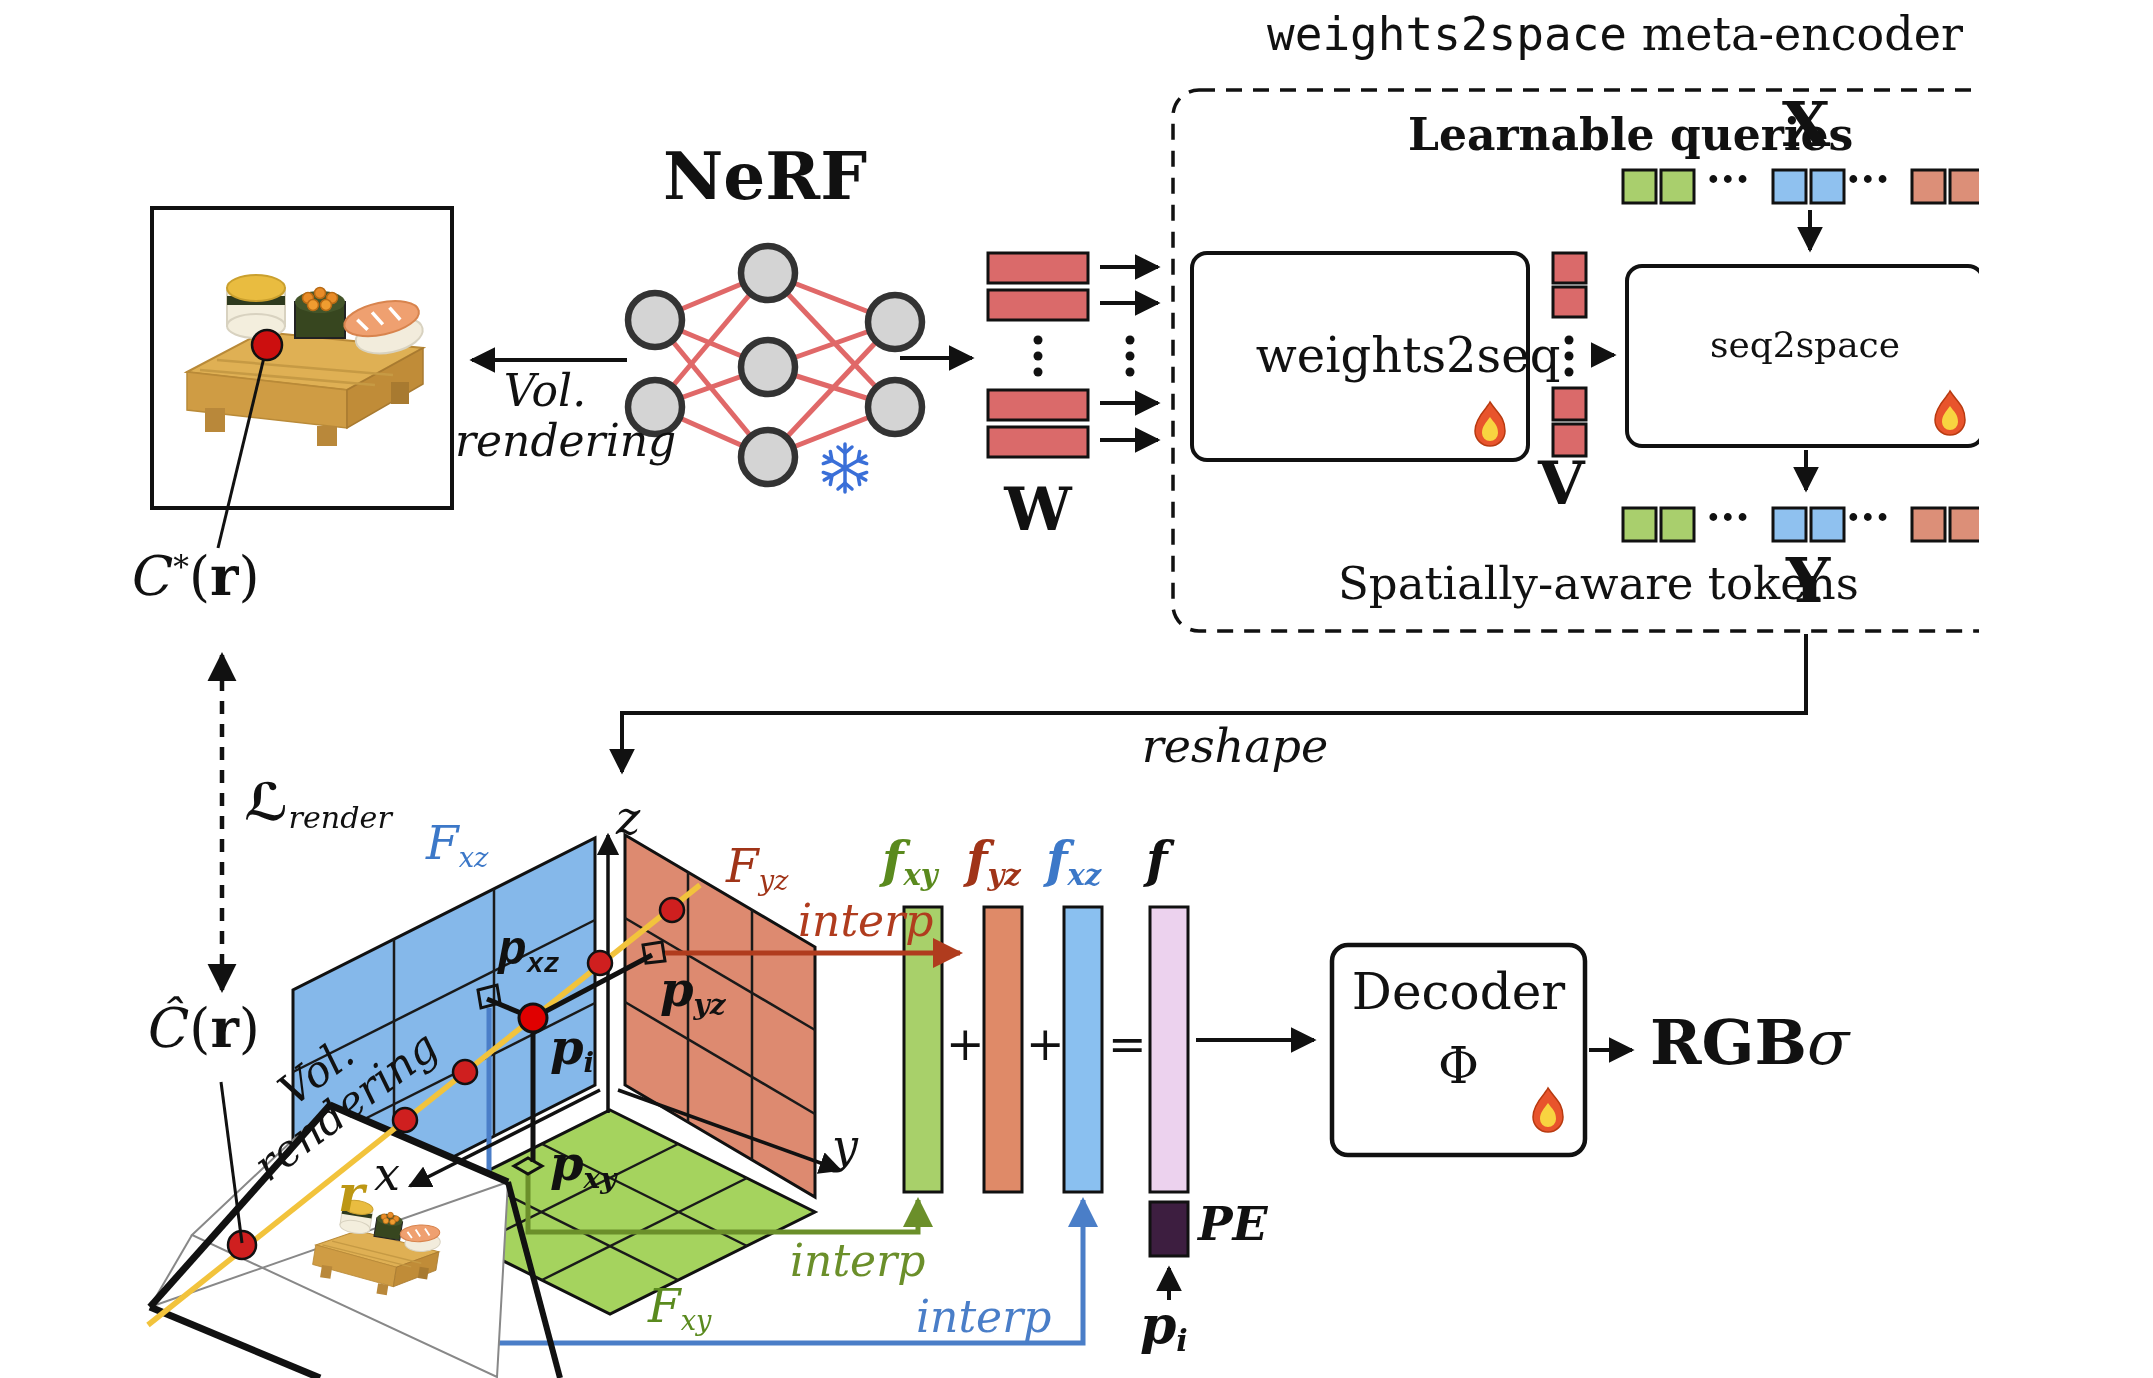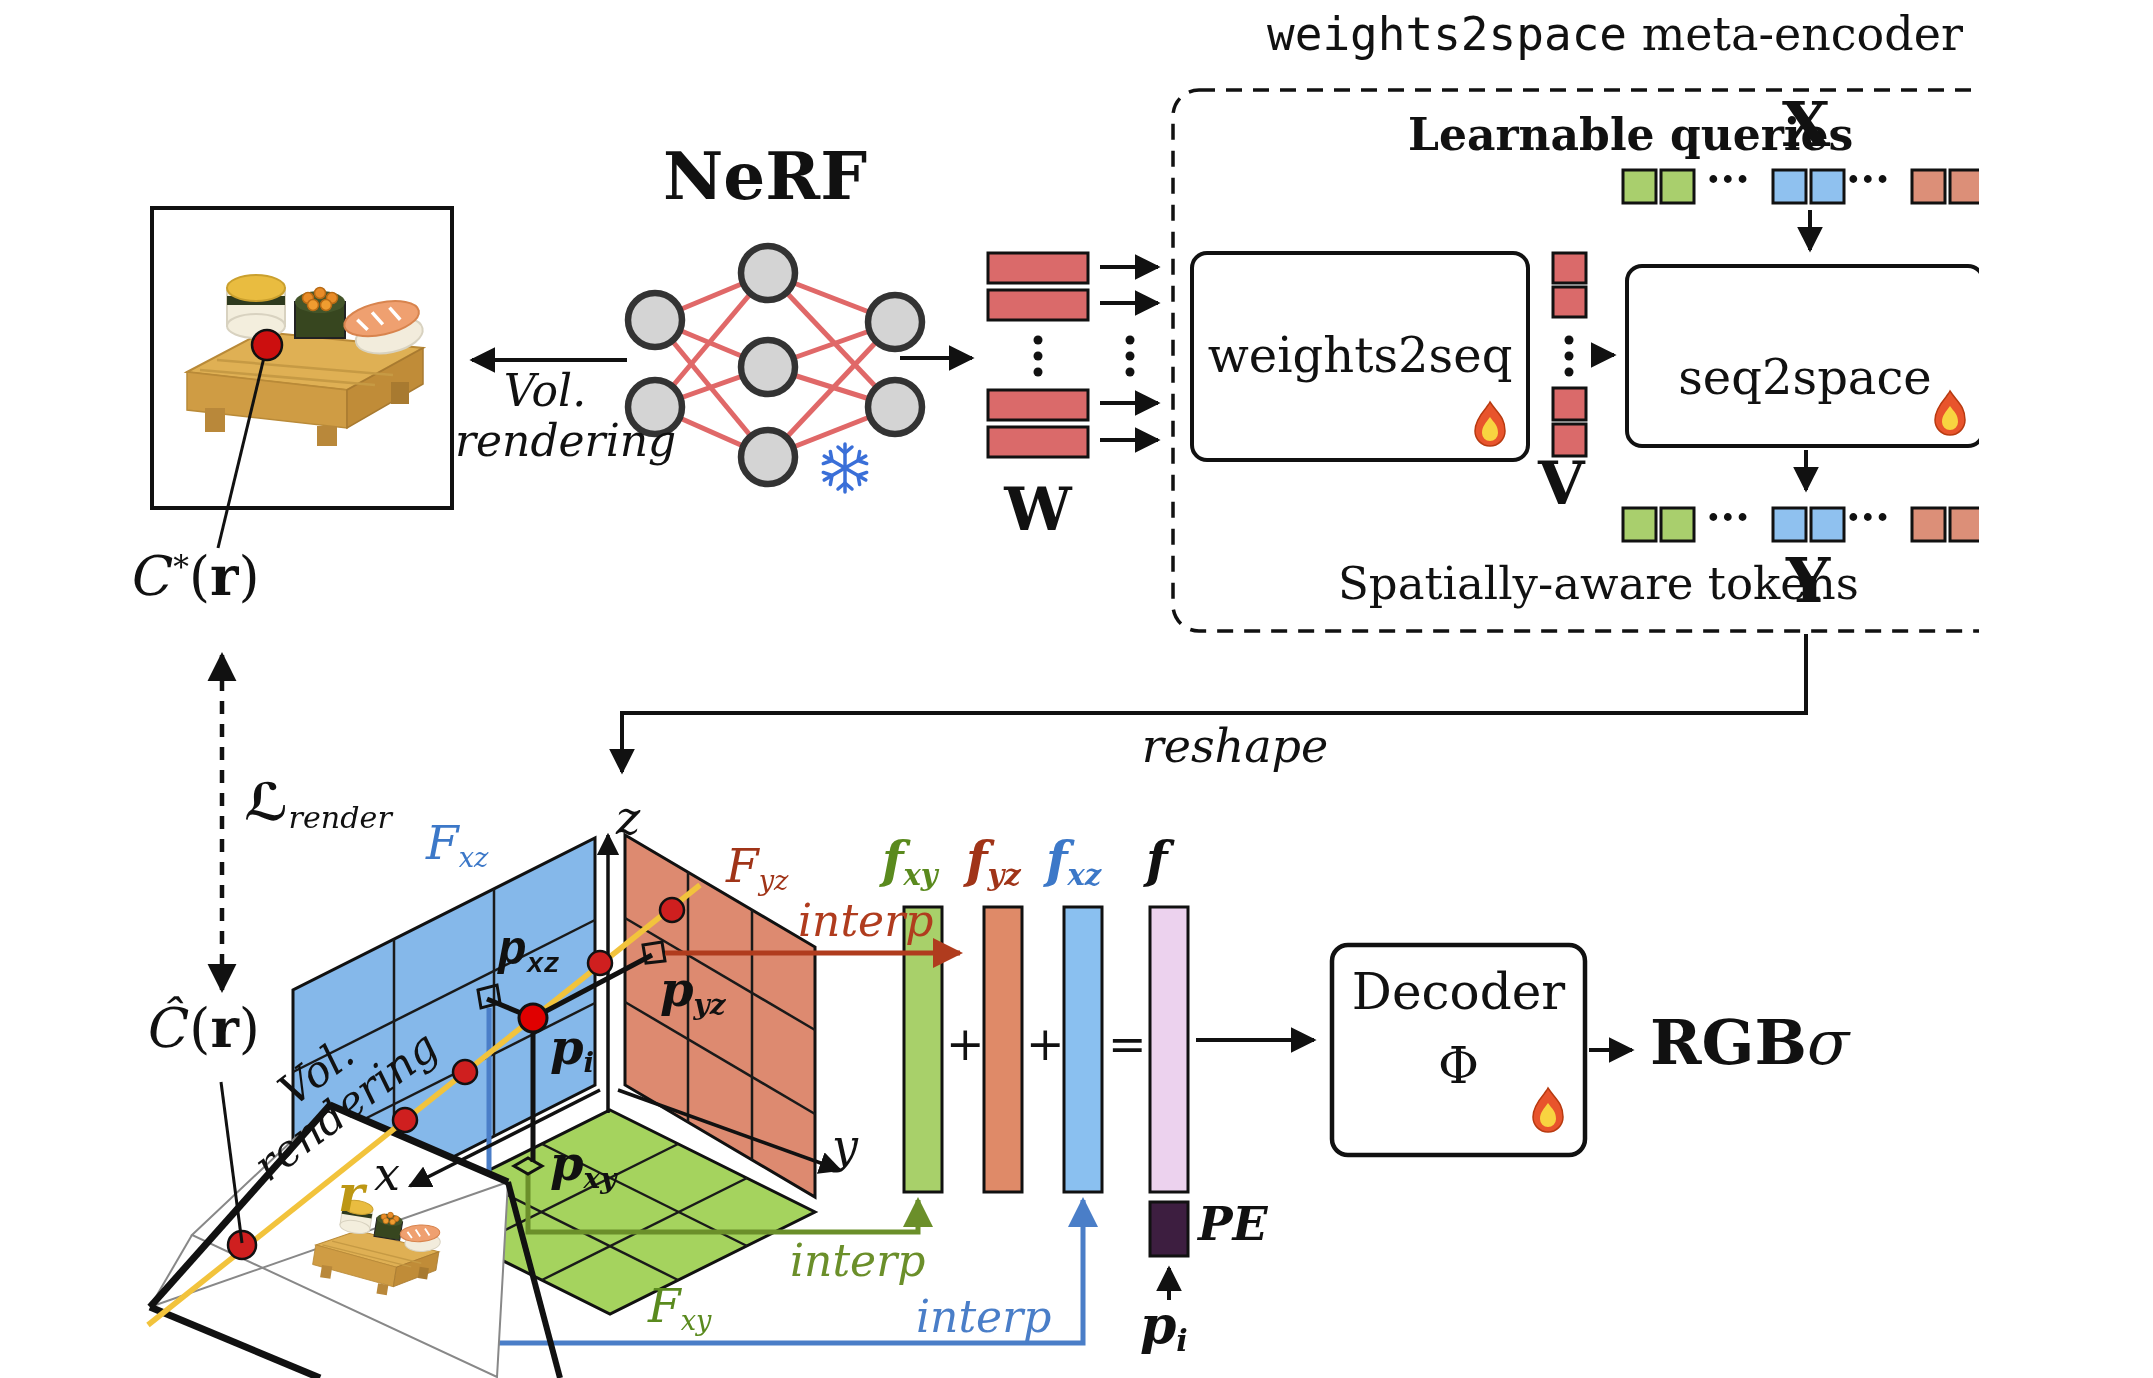--- a/index.html
+++ b/index.html
@@ -265,22 +265,22 @@
 <div class="lbl" style="left:1267px;top:10px;font-size:46px;">
   <span class="mono">weights2space</span><span> </span><span>meta-encoder</span>
 </div>
 
 <div class="lbl" style="left:1408px;top:112px;font-size:44px;font-weight:bold;">Learnable queries</div>
 <div class="lbl bold" style="left:1782px;top:92px;font-size:62px;">X</div>
 
 <div class="lbl bold" style="left:1706px;top:158px;font-size:42px;">···</div>
 <div class="lbl bold" style="left:1846px;top:158px;font-size:42px;">···</div>
 
-<div class="lbl ctr" style="left:1192px;top:330px;width:336px;font-size:48px;">weights2seq</div>
-<div class="lbl ctr" style="left:1627px;top:352px;width:356px;font-size:48px;">seq2space</div>
+<div class="lbl ctr" style="left:1240px;top:330px;width:336px;font-size:48px;">weights2seq</div>
+<div class="lbl ctr" style="left:1627px;top:326px;width:356px;font-size:36px;">seq2space</div>
 
 <div class="lbl bold ctr" style="left:988px;top:478px;width:100px;font-size:60px;">W</div>
 <div class="lbl bold" style="left:1538px;top:452px;font-size:60px;">V</div>
 
 <div class="lbl" style="left:1338px;top:560px;font-size:45px;">Spatially-aware tokens</div>
 <div class="lbl bold" style="left:1786px;top:548px;font-size:62px;">Y</div>
 <div class="lbl bold" style="left:1706px;top:496px;font-size:42px;">···</div>
 <div class="lbl bold" style="left:1846px;top:496px;font-size:42px;">···</div>
 
 <div class="lbl it ctr" style="left:1130px;top:722px;width:210px;font-size:46px;">reshape</div>

